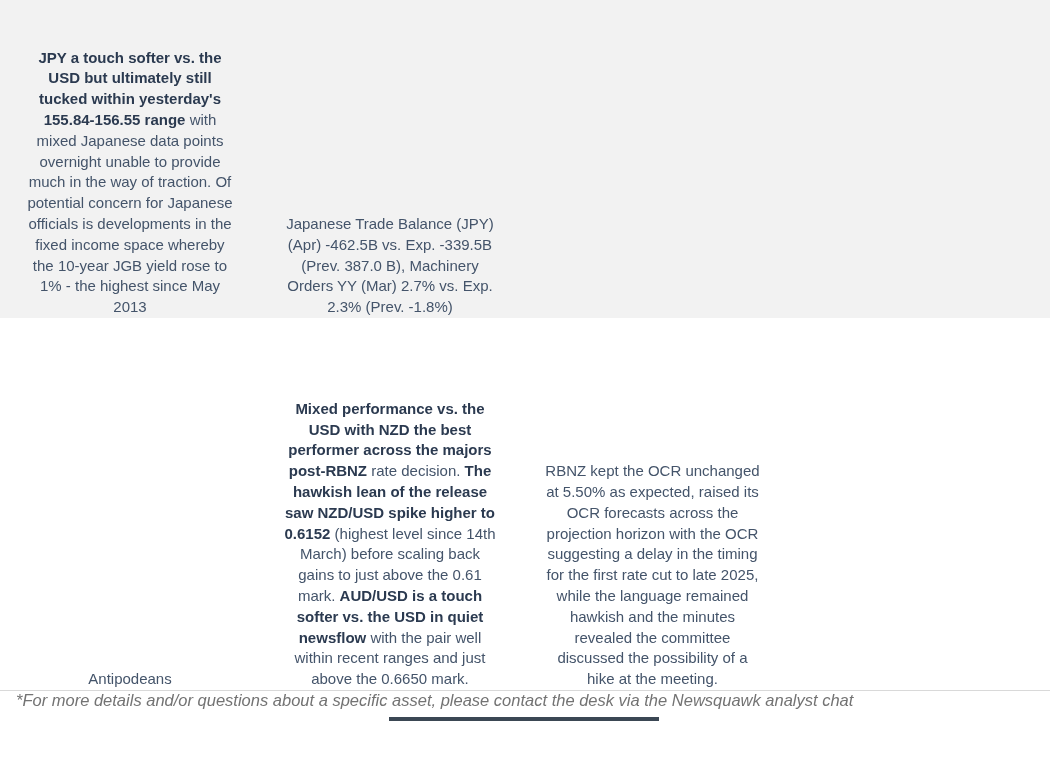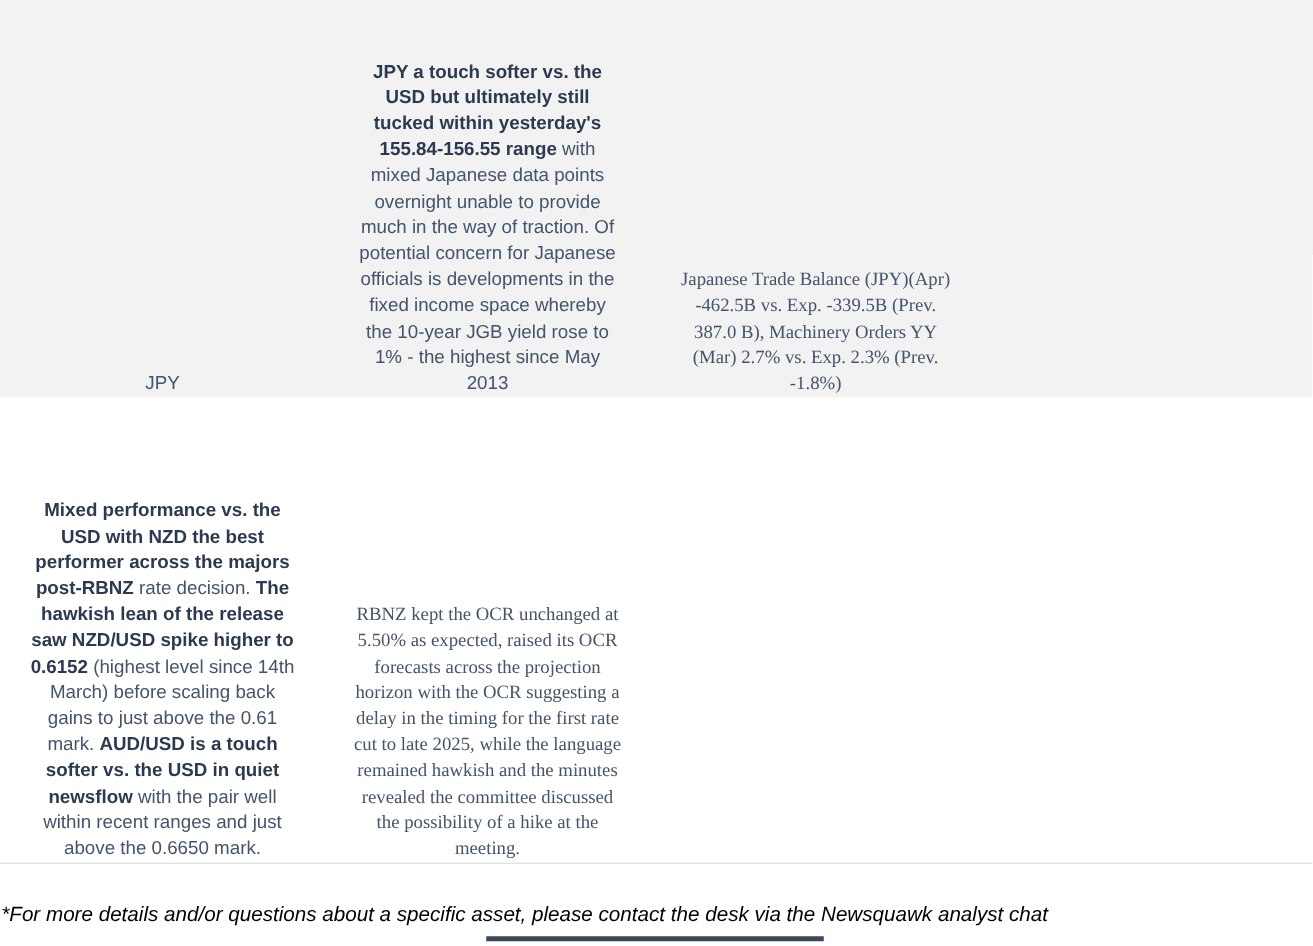--- a/index.html
+++ b/index.html
@@ -32,59 +32,58 @@
     align-items: flex-end;
     justify-content: center;
     text-align: center;
     font-size: 15px;
     line-height: 20.8px;
   }
   .cell-inner { display: inline-block; }
   .c1 .cell-inner { max-width: 200px; }
   .c2 .cell-inner { max-width: 225px; }
   .c3 .cell-inner { max-width: 214px; }
-  .c4 .cell-inner { max-width: 218px; font-family: Liberation Serif, serif; }
+  .c4 .cell-inner { max-width: 218px; }
   .c3 b, .c3 strong {
     color: #2B3A50;
     font-weight: bold;
   }
   .footer-note {
-    margin-top: 32px;
-    padding-left: 1px;
+    padding-left: 16px;
     font-size: 16.5px;
     font-style: italic;
-    color: #000000;
+    color: #737373;
     white-space: nowrap;
   }
   .bottom-bar {
     margin: 7px auto 0 auto;
     margin-left: 389px;
     width: 270px;
     height: 4px;
     background: #3b4754;
   }
 </style>
 </head>
 <body>
 
 <div class="fx-table">
 
   <div class="row row-jpy">
-    <div class="cell c1">
-      <span class="cell-inner">JPY</span>
-    </div>
     <div class="cell c3">
       <span class="cell-inner"><b>JPY a touch softer vs. the USD but ultimately still tucked within yesterday's 155.84-156.55 range</b><span> with mixed Japanese data points overnight unable to provide much in the way of traction. Of potential concern for Japanese officials is developments in the fixed income space whereby the 10-year JGB yield rose to 1% - the highest since May 2013</span></span>
     </div>
     <div class="cell c4">
       <span class="cell-inner">Japanese Trade Balance (JPY)(Apr) -462.5B vs. Exp. -339.5B (Prev. 387.0 B), Machinery Orders YY (Mar) 2.7% vs. Exp. 2.3% (Prev. -1.8%)</span>
     </div>
   </div>
 
   <div class="row row-antipodeans">
+    <div class="cell c1">
+      <span class="cell-inner">Antipodeans</span>
+    </div>
     <div class="cell c3">
       <span class="cell-inner"><b>Mixed performance vs. the USD with NZD the best performer across the majors post-RBNZ</b><span> rate decision. </span><b>The hawkish lean of the release saw NZD/USD spike higher to 0.6152</b><span> (highest level since 14th March) before scaling back gains to just above the 0.61 mark. </span><b>AUD/USD is a touch softer vs. the USD in quiet newsflow</b><span> with the pair well within recent ranges and just above the 0.6650 mark.</span></span>
     </div>
     <div class="cell c4">
       <span class="cell-inner">RBNZ kept the OCR unchanged at 5.50% as expected, raised its OCR forecasts across the projection horizon with the OCR suggesting a delay in the timing for the first rate cut to late 2025, while the language remained hawkish and the minutes revealed the committee discussed the possibility of a hike at the meeting.</span>
     </div>
   </div>
 
 </div>
 

